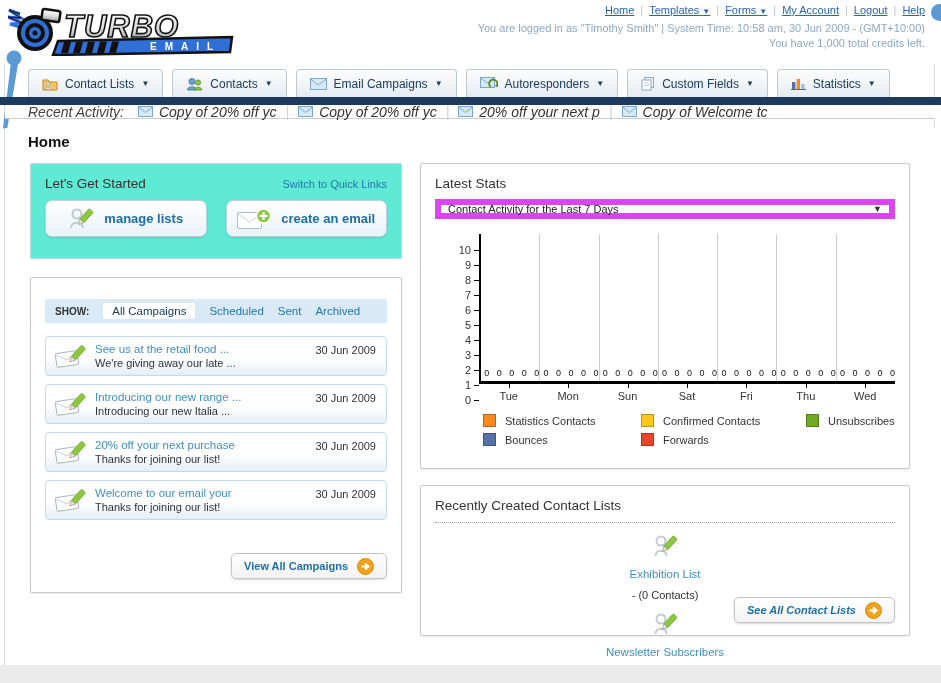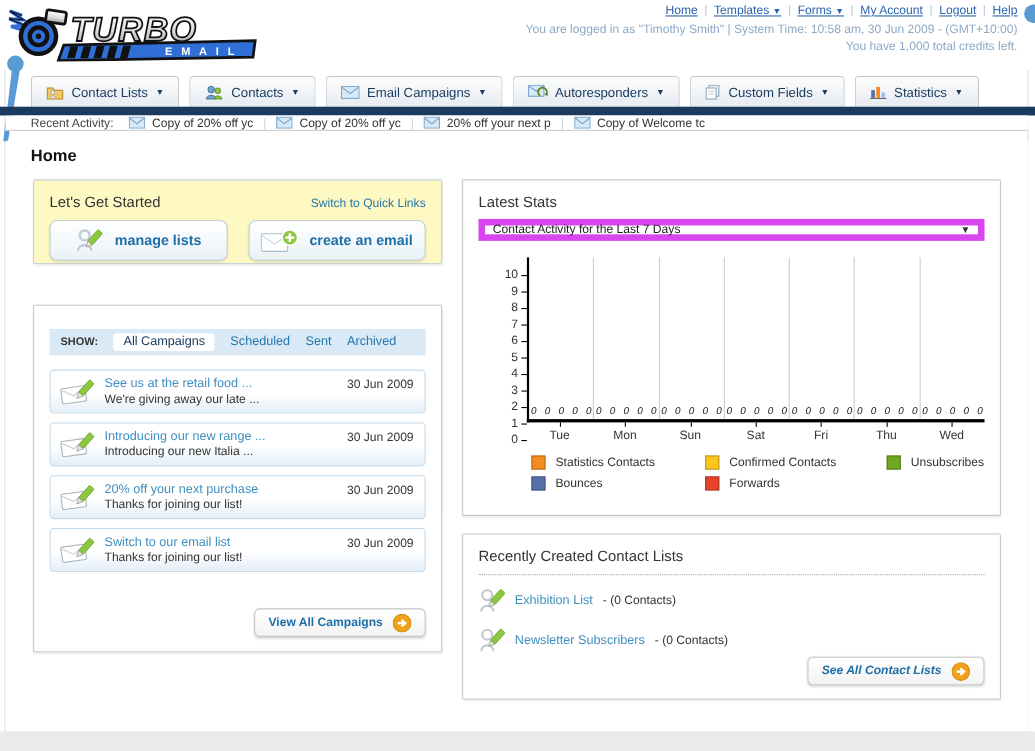--- a/index.html
+++ b/index.html
@@ -31,35 +31,35 @@
   .tabbar { position:absolute; top:68px; left:0; right:0; height:29px; padding-left:28px;
     display:flex; gap:9px; align-items:flex-end; }
   .tab { height:28px; display:flex; align-items:center; gap:7px; padding:0 13px;
     background:linear-gradient(#fdfdfd,#e5ebf1); border:1px solid #c0c7cd; border-bottom:none;
     border-radius:4px 4px 0 0; font-size:12px; color:#1B3D60; cursor:pointer; box-shadow:inset 0 1px 0 #fff; white-space:nowrap; }
   .tab .dd-arrow { color:#1B3D60; }
   .navybar { position:absolute; top:97px; left:0; right:0; height:8px; background:#1B3A5E; }
 
   
   .activity-bar { position:absolute; top:105px; left:5px; width:930px; height:14px; background:#fff;
-    border-bottom:1px solid #ccc; display:flex; align-items:center; padding-left:23px; font-size:11px; color:#444; }
+    border-bottom:1px solid #ccc; display:flex; align-items:center; padding-left:23px; font-size:14px; color:#444;font-style:italic; }
   .activity-label { margin-right:14px; }
   .activity-item { display:flex; align-items:center; gap:6px; color:#333; cursor:pointer; white-space:nowrap; }
   .vsep { color:#c9d4dd; margin:0 9px; }
 
   
   .main { position:absolute; top:128px; left:5px; width:930px; height:537px; background:#fff; }
   .page-title { position:absolute; left:23px; top:5px; font-size:15px; font-weight:bold; color:#111; }
 
   .panel { position:absolute; background:#fff; border:1px solid #c9c9c9; border-radius:2px;
     box-shadow:0 1px 2px rgba(0,0,0,0.08); padding:12px 14px; }
   .panel-title { font-size:13.5px; color:#333; }
 
   
-  .get-started { left:25px; top:35px; width:372px; height:77px; background:#fef9c3; border-color:#C6D3DD; }
+  .get-started { left:25px; top:35px; width:372px; height:96px; background:#5eead4; border-color:#C6D3DD; }
   .gs-head { display:flex; justify-content:space-between; align-items:baseline; }
   .gs-head a { font-size:11px; color:#2577AD; cursor:pointer; text-decoration:none; }
   .big-btn-row { display:flex; gap:19px; margin-top:9px; }
   .big-btn { width:167px; height:37px; border:1px solid #BDD0DE; border-radius:7px;
     background:linear-gradient(#ffffff,#E9F2F8); box-shadow:0 1px 2px rgba(0,0,0,0.12);
     display:flex; align-items:center; justify-content:center; gap:10px;
     font-size:13px; font-weight:bold; color:#1E6EA7; cursor:pointer; }
 
   
   .campaigns { left:25px; top:149px; width:372px; height:316px; }
@@ -85,34 +85,34 @@
     display:flex; align-items:center; justify-content:space-between; padding:0 7px;
     font-size:11px; color:#222; cursor:pointer; }
   .select-box .dd-glyph { font-size:9px; color:#333; }
   .chart { margin-top:15px; position:relative; padding-left:44px; }
   .y-axis { position:absolute; left:0; top:16px; width:44px; height:150px; }
   .ytick { position:absolute; right:0; display:flex; align-items:center; gap:3px; font-size:11px; color:#333; }
   .ytick i { width:5px; height:1px; background:#000; display:block; }
   .plot { position:relative; height:150px; border-left:2px solid #000; border-bottom:3px solid #000; display:flex; }
   .chart-group { flex:1; border-right:1px solid #ccc; position:relative; }
   .chart-group:last-child { border-right:none; }
-  .chart-values { position:absolute; bottom:3px; width:100%; text-align:center;
-    font-size:9px; color:#111; word-spacing:5px; white-space:nowrap;font-style:italic; }
+  .chart-values { position:absolute; bottom:3px; width:100%; text-align:right;
+    font-size:9px; color:#111; word-spacing:5px; white-space:nowrap; }
   .days { display:flex; height:20px; }
   .day-label { flex:1; text-align:center; font-size:11px; color:#333; position:relative; padding-top:6px; }
   .day-tick { position:absolute; top:0; left:50%; width:1px; height:4px; background:#000; }
   .legend { margin:10px 0 0 48px; display:grid; grid-template-columns:158px 165px auto; row-gap:6px;
     font-size:11px; color:#333; }
   .legend-item { display:flex; align-items:center; gap:9px; }
   .legend-swatch { width:13px; height:13px; display:inline-block; border:1px solid rgba(0,0,0,0.25); }
 
   
   .contact-lists { left:415px; top:357px; width:490px; height:151px; }
   .dotted-rule { border-bottom:1px dotted #999; padding-bottom:9px; }
-  .list-item { display:flex; align-items:center; gap:9px; margin-top:10px; font-size:11px; color:#333; }
+  .list-item { display:flex; align-items:center; gap:9px; margin-top:10px; font-size:11px; color:#333;flex-direction:column; }
   .list-name { color:#3F8FBF; font-size:11.5px; cursor:pointer; text-decoration:none; }
   .see-all-wrap { position:absolute; right:14px; bottom:12px;font-style:italic; }
 </style>
 </head>
 <body>
 
 <div class="page-frame"></div>
 
 <div class="header">
   <div class="logo">
@@ -361,21 +361,21 @@
         <g transform="rotate(-8 13 16)">
             <rect x="2" y="9" width="22" height="14" rx="1.5" fill="#fff" stroke="#AAB4BC"></rect>
             <path d="M2 10 L13 17 L24 10" fill="none" stroke="#C6CDD3"></path>
           </g>
         <g transform="rotate(42 22 12)">
             <rect x="19.5" y="1" width="5.5" height="15" rx="1" fill="#8DC63F" stroke="#6FA82F" stroke-width="0.8"></rect>
             <polygon points="19.5,16 25,16 22.2,21.5" fill="#EDE7D2" stroke="#999" stroke-width="0.7"></polygon>
           </g>
       </svg>
       <span>
-        <a class="camp-title">Switch to our email list</a>
+        <a class="camp-title">Welcome to our email your</a>
         <span class="camp-sub" style="display:block">Thanks for joining our list!</span>
       </span>
       <span class="camp-date">30 Jun 2009</span>
     </div>
 
     <div class="view-all-wrap">
       <span class="cta">
         <span>View All Campaigns</span>
         <svg width="17" height="17">
           <circle cx="8.5" cy="8.5" r="8" fill="#F0A21E" stroke="#D88E0C"></circle>

